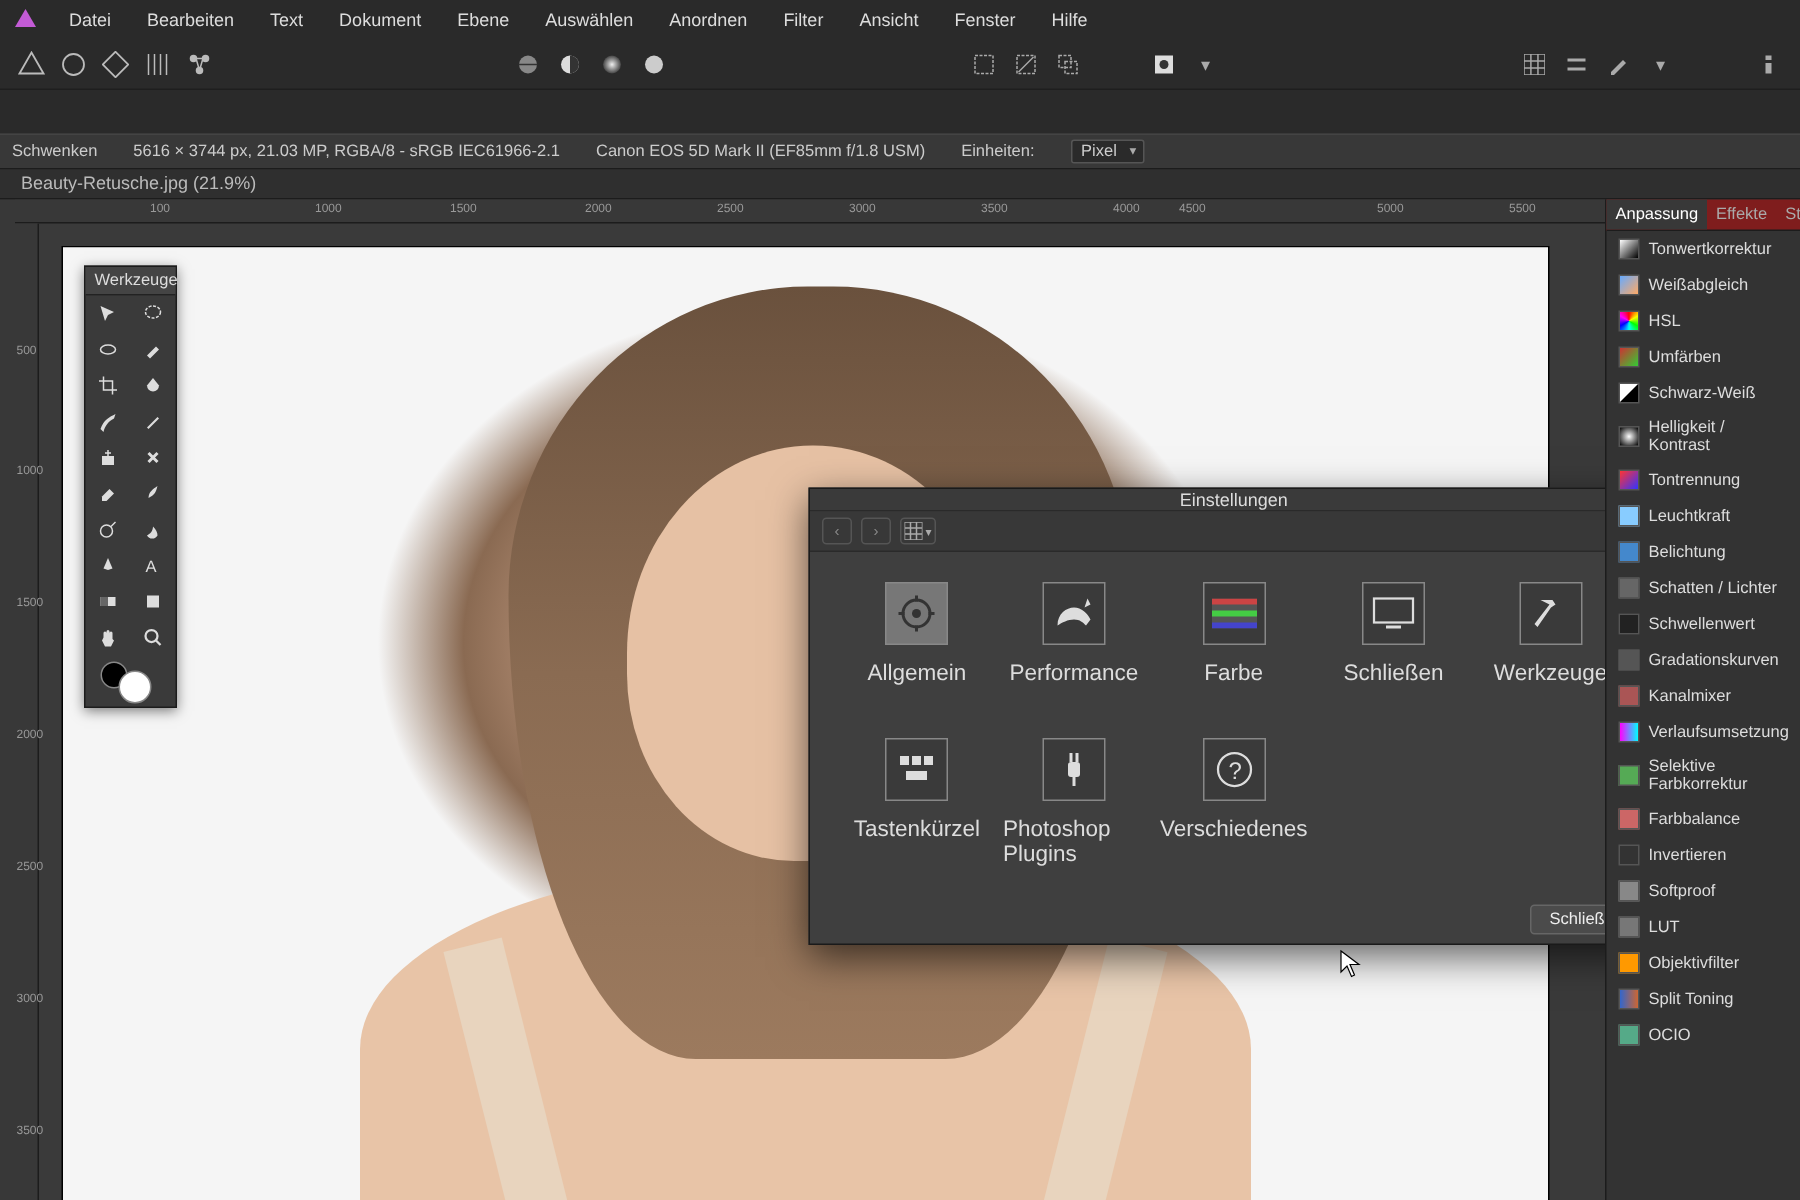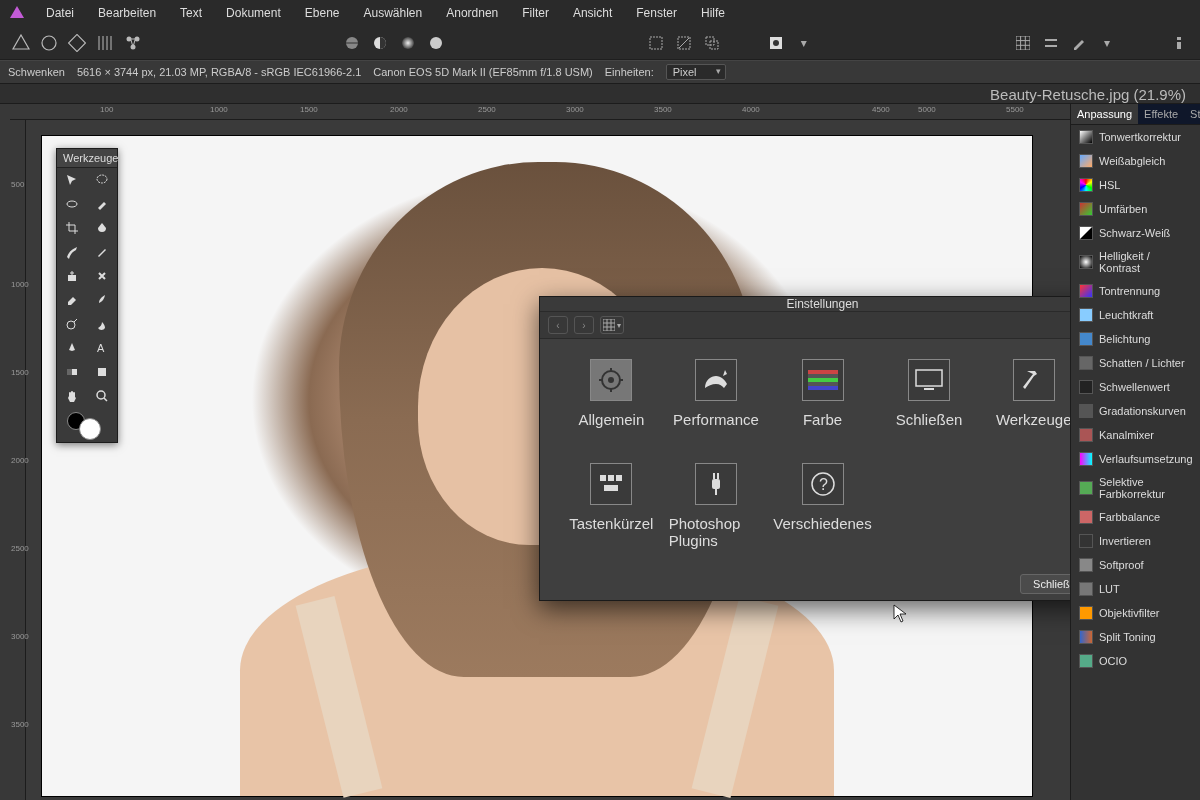--- a/index.html
+++ b/index.html
@@ -10,26 +10,26 @@
 .app-logo { width: 18px; height: 18px; display:flex; align-items:center; justify-content:center; margin-right: 6px;}
 .menu-item { padding: 4px 10px; color: #ddd; font-size: 12px; cursor: default; }
 
 
 .toolbar { height: 34px; background: #2a2a2a; display: flex; align-items: center; padding: 0 10px; gap: 10px; border-bottom: 1px solid #1e1e1e; }
 .tool-icon { width: 22px; height: 22px; display:flex; align-items:center; justify-content:center; color:#aaa; }
 .tool-group { display:flex; gap:6px; align-items:center; }
 .spacer { flex: 1; }
 
 
-.context-bar { height: 24px; background: #383838; border-top:1px solid #444; border-bottom:1px solid #1c1c1c; display:flex; align-items:center; padding: 0 8px; gap: 12px; color:#ccc; font-size:11px; }
-.context-bar .sel { background:#2a2a2a; border:1px solid #555; padding:1px 28px 1px 6px; border-radius:2px; position:relative; }
+.context-bar { height: 24px; background: #383838; border-top:1px solid #444; border-bottom:1px solid #1c1c1c; display:flex; align-items:center; padding: 0 8px; gap: 24px; color:#ccc; font-size:11px;margin-top:29px; }
+.context-bar .sel { background:#2a2a2a; border:1px solid #555; padding:1px 17px 1px 6px; border-radius:2px; position:relative; }
 .context-bar .sel::after { content:"▾"; position:absolute; right:4px; color:#aaa; font-size:9px; }
 
 
-.tab-row { height: 20px; background: #2f2f2f; display:flex; align-items:flex-end; padding: 0 6px; font-size:15px; color:#bbb; border-bottom:1px solid #1c1c1c;flex-direction:column;}
+.tab-row { height: 20px; background: #2f2f2f; display:flex; align-items:flex-start; padding: 0 6px; font-size:12px; color:#bbb; border-bottom:1px solid #1c1c1c;flex-direction:column;}
 .tab { padding: 2px 8px; }
 .tab-close { margin-left:auto; margin-right:4px; color:#888; }
 
 
 .main { display:flex; height: calc(800px - 26px - 34px - 24px - 20px); }
 .left-gutter { width: 10px; background:#383838; }
 .canvas-area { flex:1; position:relative; background:#3a3a3a; overflow:hidden; }
 .right-panel { width: 130px; background:#333; border-left:1px solid #1c1c1c; display:flex; flex-direction:column; }
 
 
@@ -50,21 +50,21 @@
 
 .tools-panel { position:absolute; left:46px; top:44px; width:62px; background:#3a3a3a; border:1px solid #1c1c1c; box-shadow:0 2px 8px rgba(0,0,0,0.5); }
 .tools-title { background:#444; padding:3px 6px; font-size:11px; color:#ddd; border-bottom:1px solid #222;}
 .tools-grid { display:grid; grid-template-columns: 1fr 1fr; }
 .tool-btn { height:24px; display:flex; align-items:center; justify-content:center; color:#ccc; }
 .color-wells { padding:6px; display:flex; align-items:center; justify-content:center; position:relative; height:34px;}
 .well-black { width:18px; height:18px; border-radius:50%; background:#000; border:1px solid #888; position:absolute; left:10px; top:4px;}
 .well-white { width:22px; height:22px; border-radius:50%; background:#fff; border:1px solid #888; position:absolute; left:22px; top:10px;}
 
 
-.rp-tabs { display:flex; background:#0f172a; border-bottom:1px solid #1c1c1c; font-size:11px;}
+.rp-tabs { display:flex; background:#7f1d1d; border-bottom:1px solid #1c1c1c; font-size:11px;}
 .rp-tab { padding:4px 6px; color:#aaa; }
 .rp-tab.active { background:#383838; color:#fff; }
 .adj-list { flex:1; overflow:auto; }
 .adj-item { display:flex; align-items:center; gap:6px; padding:5px 8px; font-size:11px; color:#ddd; }
 .adj-swatch { width:14px; height:14px; border:1px solid #555; flex-shrink:0; }
 .settings-dialog { position:absolute; left:529px; top:192px; width:567px; height:305px; background:#3f3f3f; border:1px solid #1a1a1a; box-shadow:0 8px 24px rgba(0,0,0,0.6); display:flex; flex-direction:column; }
 .dlg-title { text-align:center; padding:0; font-size:12px; color:#ddd; background:#3a3a3a; border-bottom:1px solid #2a2a2a;}
 .dlg-toolbar { display:flex; align-items:center; gap:6px; padding:4px 8px; background:#383838; border-bottom:1px solid #2a2a2a;}
 .dlg-nav { width:20px; height:18px; display:flex; align-items:center; justify-content:center; color:#888; border:1px solid #555; border-radius:3px; font-size:10px;}
 .dlg-view { width:24px; height:18px; border:1px solid #555; border-radius:3px; display:flex; align-items:center; justify-content:center; }
@@ -242,26 +242,26 @@
   <div class="canvas-area">
     <div class="ruler-h">
       <span style="left:90px">100</span>
       <span style="left:200px">1000</span>
       <span style="left:290px">1500</span>
       <span style="left:380px">2000</span>
       <span style="left:468px">2500</span>
       <span style="left:556px">3000</span>
       <span style="left:644px">3500</span>
       <span style="left:732px">4000</span>
-      <span style="left:862px">4500</span>
+      <span style="left:776px">4500</span>
       <span style="left:908px">5000</span>
       <span style="left:996px">5500</span>
     </div>
     <div class="ruler-v">
-      <span style="top:60px">500</span>
+      <span style="top:80px">500</span>
       <span style="top:160px">1000</span>
       <span style="top:248px">1500</span>
       <span style="top:336px">2000</span>
       <span style="top:424px">2500</span>
       <span style="top:512px">3000</span>
       <span style="top:600px">3500</span>
     </div>
     <div class="doc-canvas">
       <div class="photo">
         <div class="shoulders"></div>

